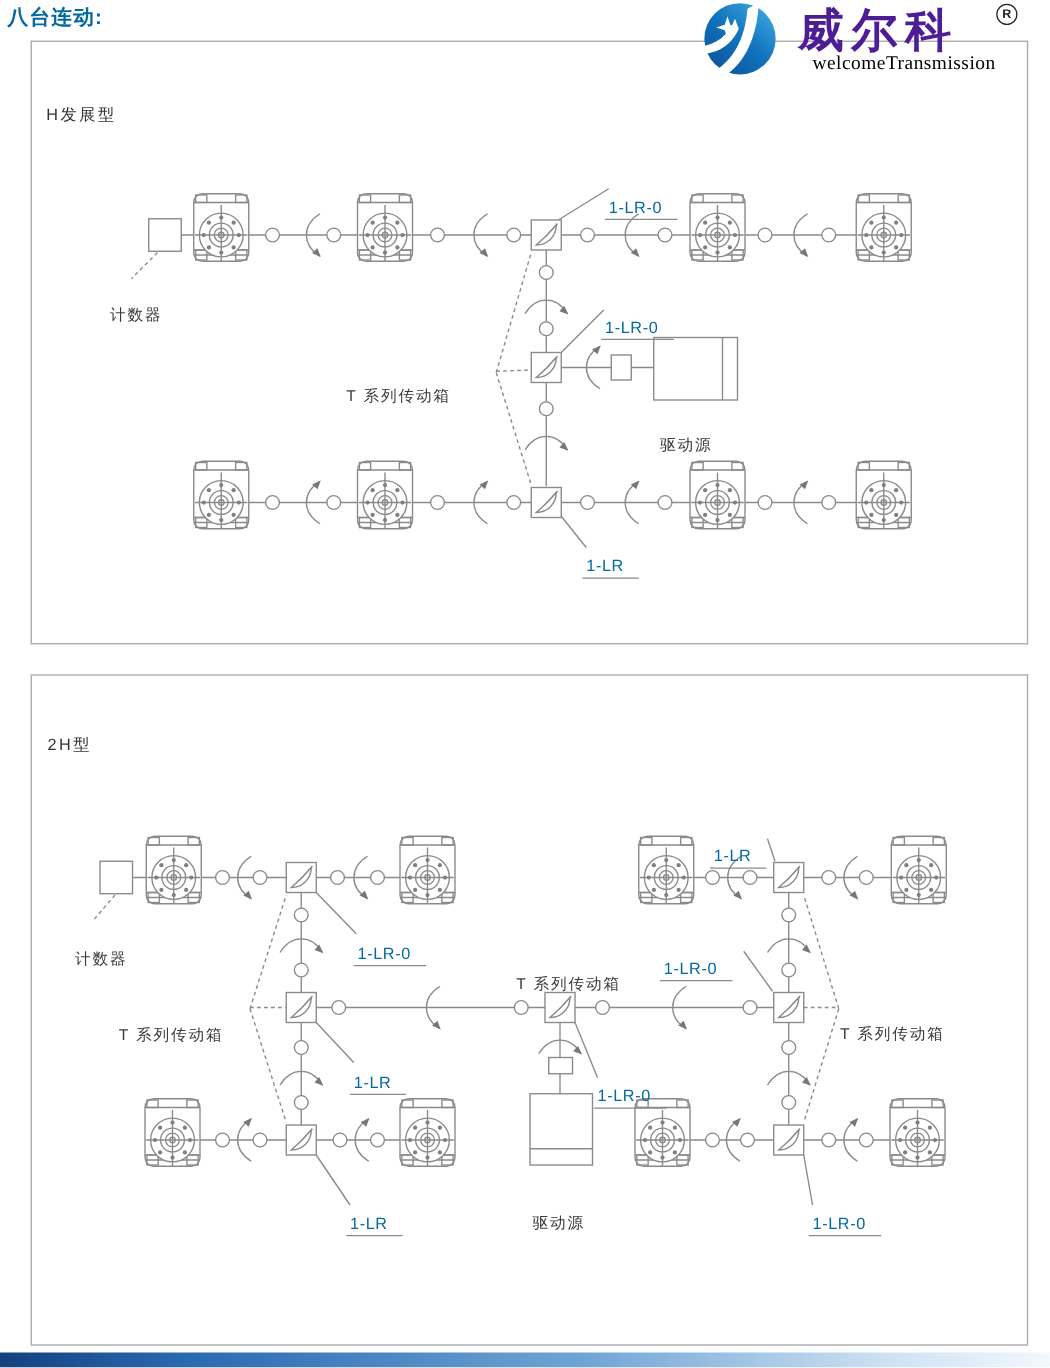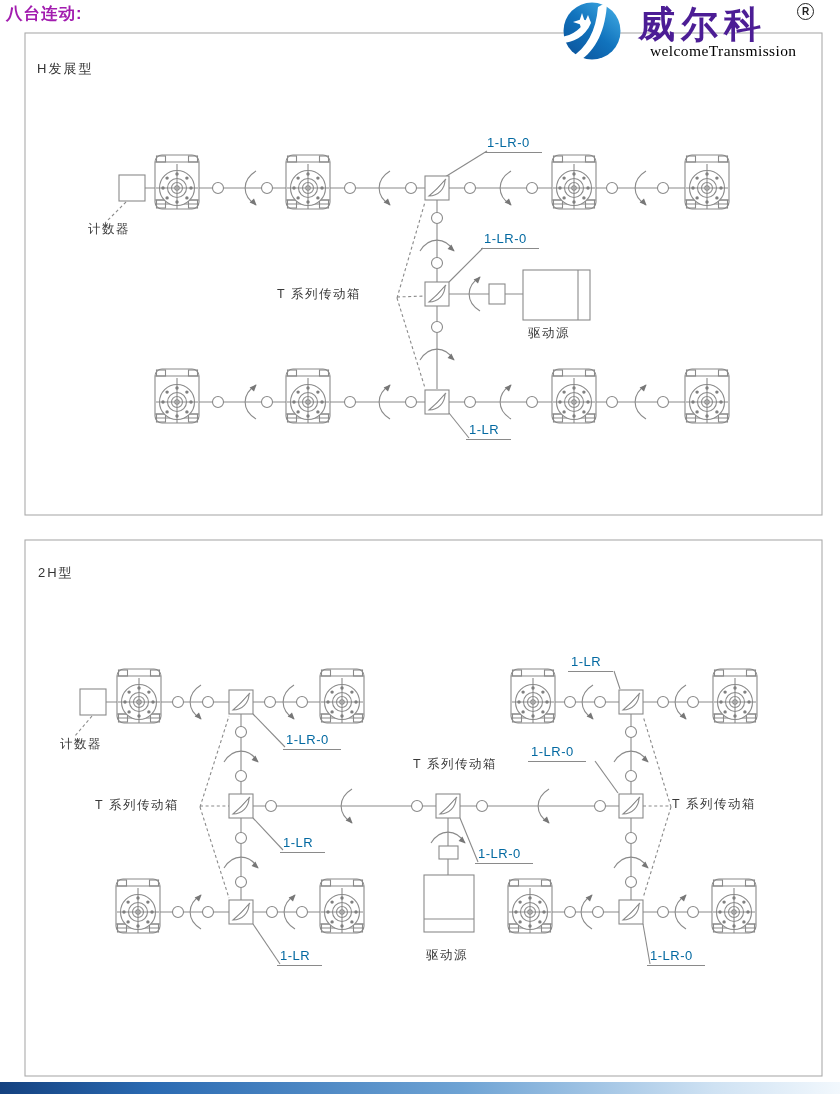--- a/index.html
+++ b/index.html
@@ -2,26 +2,26 @@
 <html><head>
 <meta charset="utf-8">
 <style>
   html,body{margin:0;padding:0;}
   body{
     width:840px;height:1094px;position:relative;background:#fff;
     font-family:"Liberation Sans",sans-serif;overflow:hidden;
   }
   #art{position:absolute;left:0;top:0;z-index:1;}
   .lbl{position:absolute;z-index:3;color:#3a3a3a;font-size:12.5px;
-       letter-spacing:1.5px;white-space:nowrap;line-height:1.15;}
+       letter-spacing:1.5px;white-space:nowrap;line-height:1.15;margin-top:23px;}
   .callout{font-size:13px;letter-spacing:.5px;color:#0369a1;
        border-bottom:1.2px solid #8a8a8a;padding:0 12px 1px 3px;}
   .ptitle{font-size:13px;letter-spacing:2px;color:#333;}
   #page-heading{position:absolute;left:6px;top:3px;z-index:3;
-       font-size:16.5px;font-weight:600;color:#a21caf;letter-spacing:1px;}
+       font-size:16.5px;font-weight:600;color:#0369a1;letter-spacing:1px;}
   
   #logo{position:absolute;left:556px;top:0;width:284px;height:64px;z-index:4;}
   #logo-ball{position:absolute;left:4px;top:1px;}
   #brand-text{position:absolute;left:82px;top:0px;font-size:37px;font-weight:bold;
        color:#4c1d95;letter-spacing:6px;}
   #brand-reg{position:absolute;left:241px;top:3px;width:15px;height:15px;
        border:1.5px solid #222;border-radius:50%;font-size:10px;line-height:15px;
        text-align:center;font-weight:bold;color:#222;}
   #brand-tagline{position:absolute;left:94px;top:42px;font-size:15.5px;
        font-family:"Liberation Serif",serif;color:#000;letter-spacing:.4px;}

